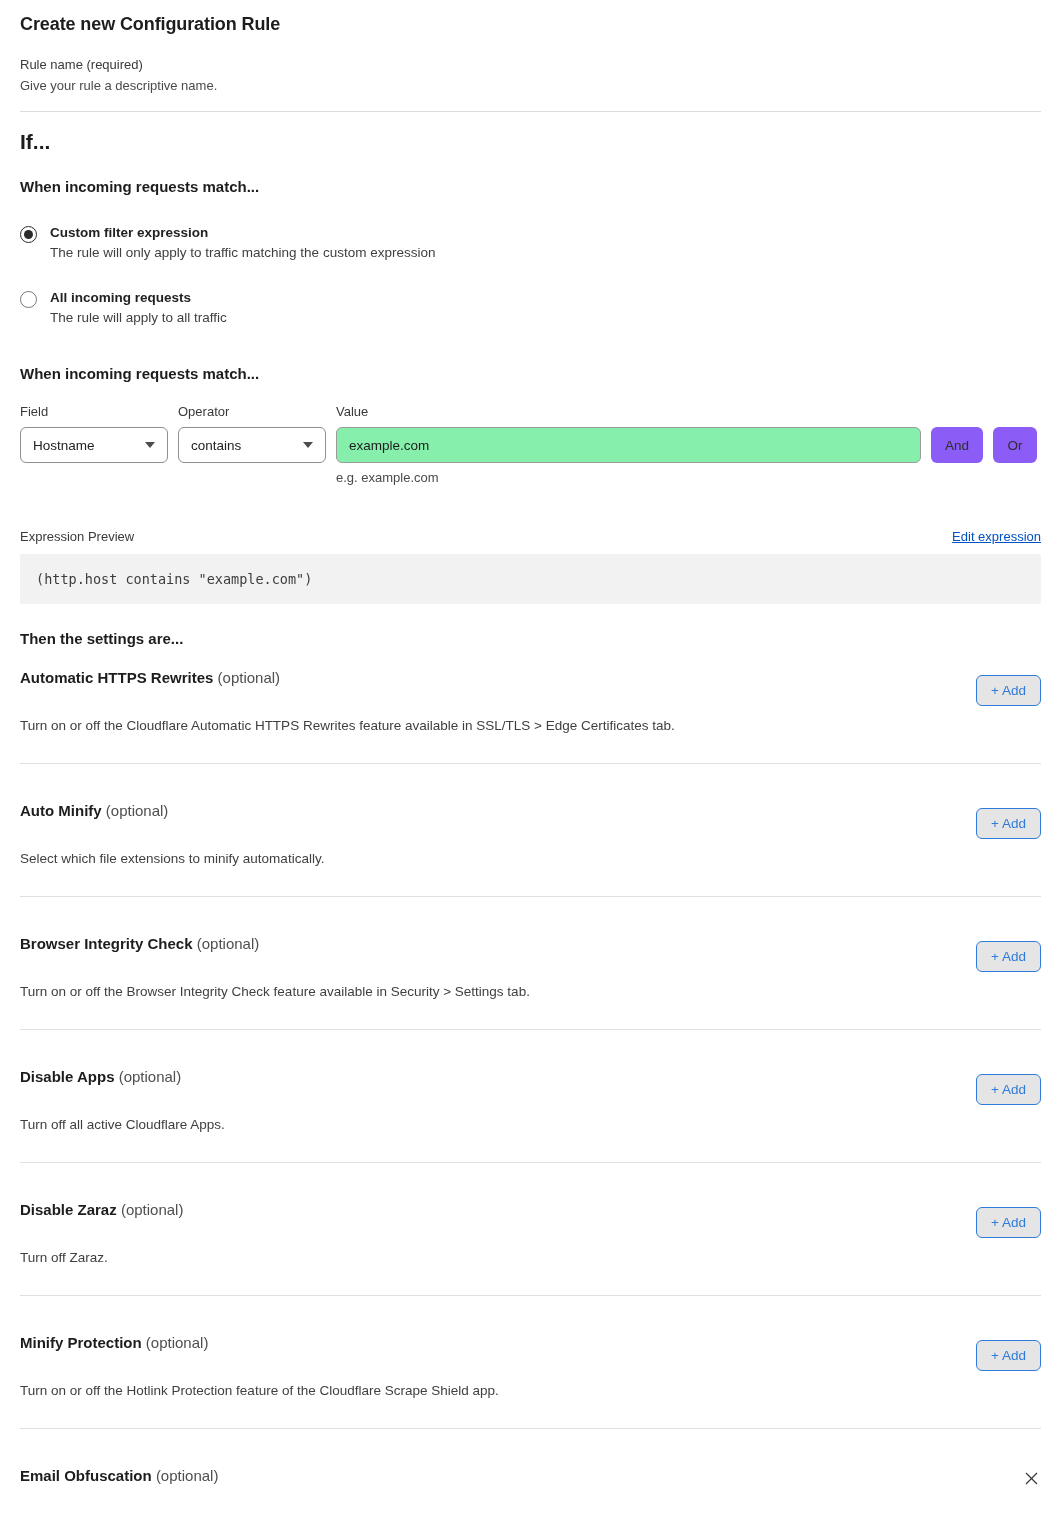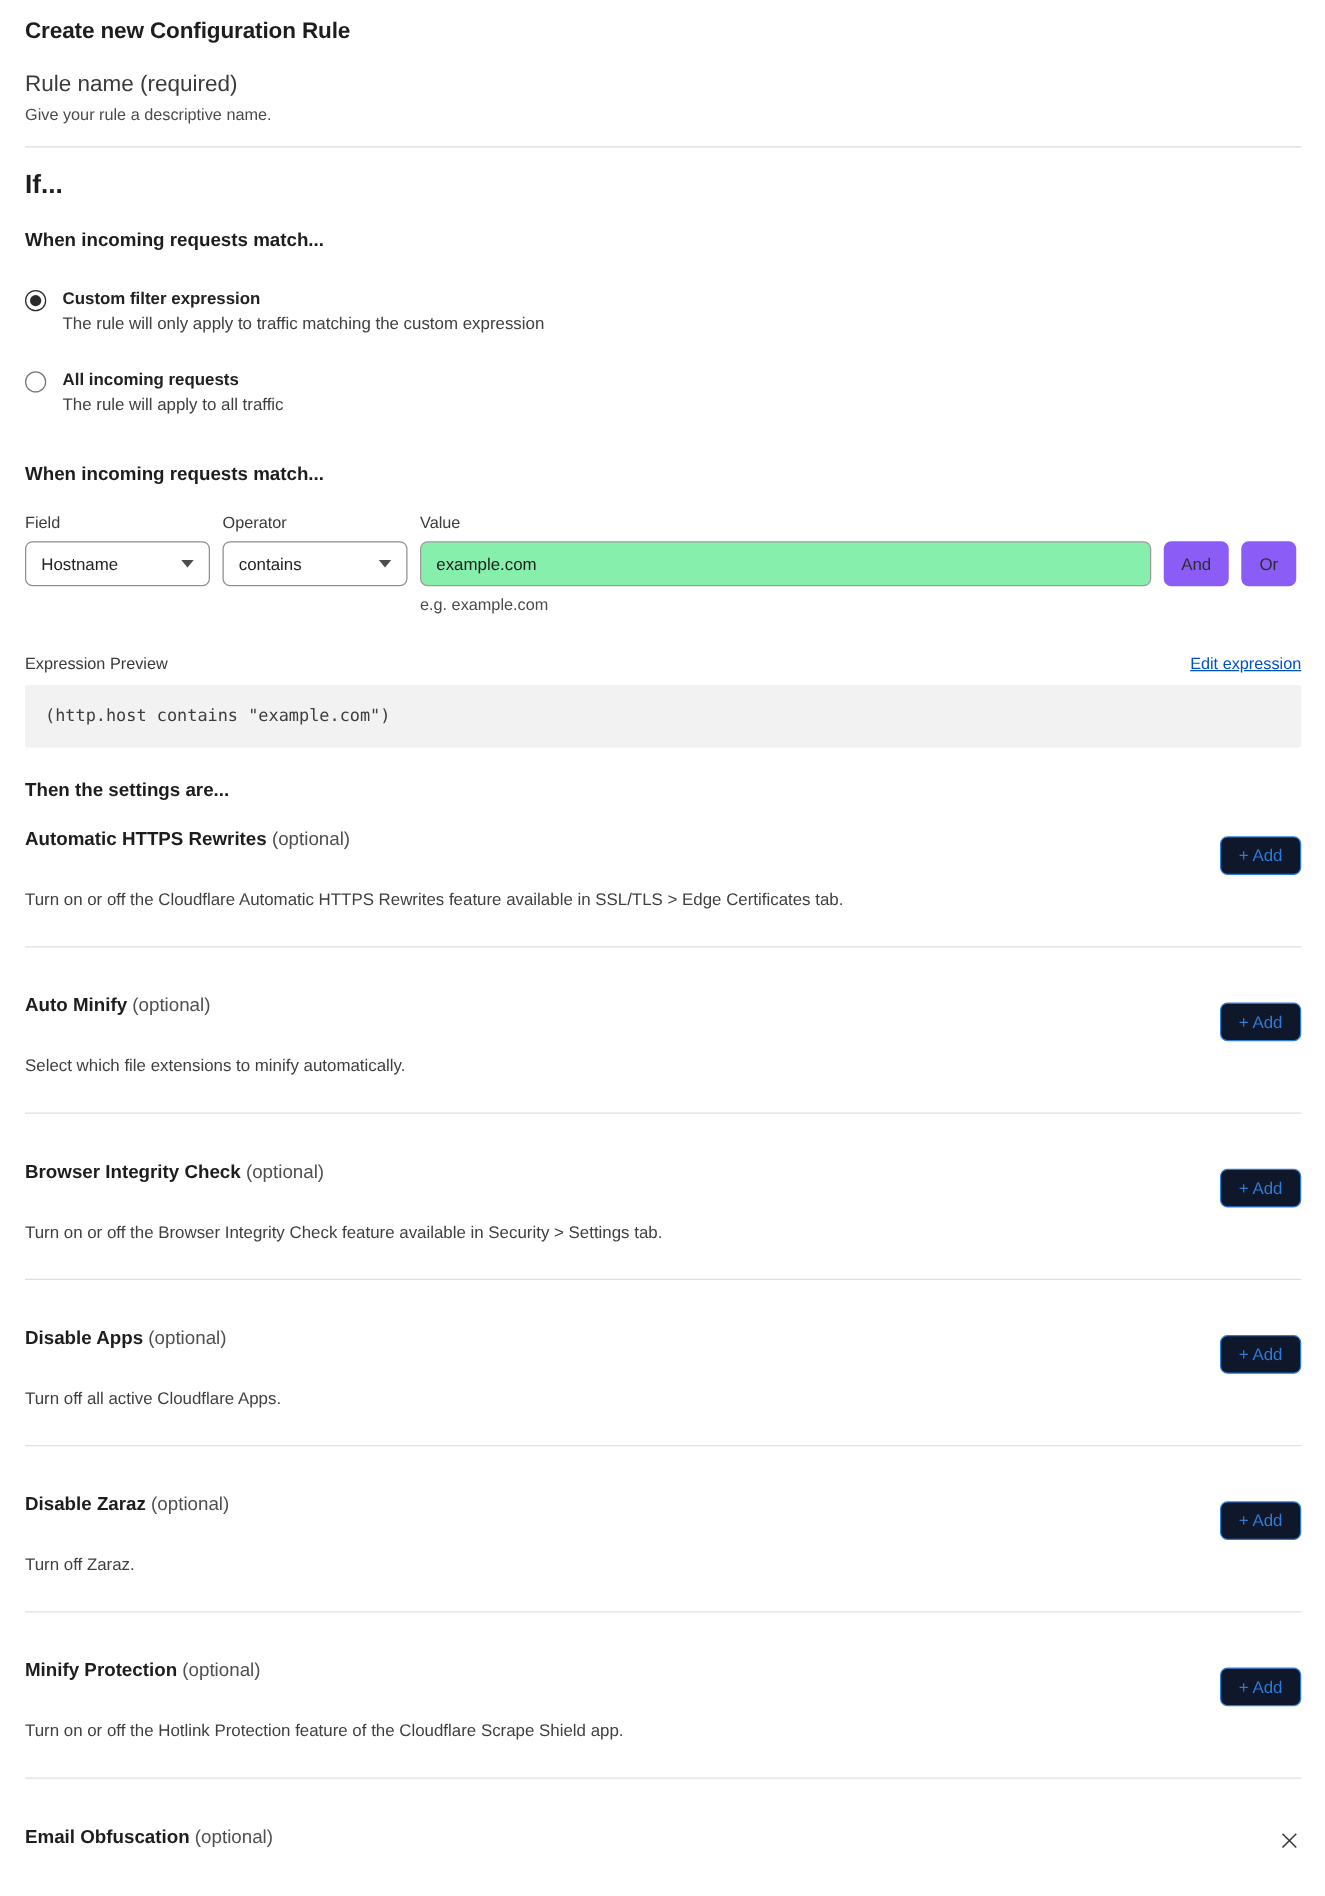--- a/index.html
+++ b/index.html
@@ -14,21 +14,21 @@
   .container { padding: 14px 19px 0 20px; }
 
   .page-title {
     font-size: 18px;
     font-weight: bold;
     color: #1d1d1d;
     margin: 0;
     letter-spacing: -0.1px;
   }
 
-  .field-label { font-size: 18px; color: #3a3a3a; margin-top: 22px; }
+  .field-label { font-size: 13px; color: #3a3a3a; margin-top: 22px; }
   .text-input {
     display: block;
     margin-top: 8px;
     width: 510px;
     height: 36px;
     border: 1px solid #8f8f8f;
     border-radius: 6px;
     padding: 0 12px;
     font-family: "Liberation Sans", sans-serif;
     font-size: 13.5px;
@@ -100,21 +100,21 @@
     border-radius: 6px;
     background: #8b5cf6;
     font-family: "Liberation Sans", sans-serif;
     font-size: 13.5px; color: #2e2e2e;
     cursor: pointer;
   }
   .value-helper { grid-column: 3; font-size: 13px; color: #4a4a4a; margin-top: 7px; }
 
   .preview-header {
     display: flex; justify-content: space-between; align-items: flex-end;
-    margin-top: 32px;
+    margin-top: 44px;
     gap: 20px;
   }
   .preview-label { font-size: 13px; color: #3a3a3a; }
   .edit-link {
     font-size: 13px; color: #0051c3; text-decoration: underline; cursor: pointer;
   }
   .code-box {
     margin-top: 10px;
     background: #f2f2f2;
     border-radius: 2px;
@@ -132,21 +132,21 @@
   }
   .setting.first { padding-top: 22px; }
   .setting.last { border-bottom: none; padding-bottom: 22px; }
   .setting-header { display: flex; justify-content: space-between; align-items: flex-start; }
   .setting-title { font-size: 15px; color: #1d1d1d; }
   .setting-title .title-strong { font-weight: bold; }
   .setting-title .title-optional { font-weight: normal; color: #4f4f4f; }
   .setting-desc { font-size: 13.5px; color: #3f3f3f; margin-top: 12px; }
   .add-button {
     margin-top: 6px;
-    background: #0f172a;
+    background: #e5e5e5;
     border: 1px solid #2f7bd9;
     color: #2f7bd9;
     border-radius: 6px;
     padding: 7px 14px;
     font-family: "Liberation Sans", sans-serif;
     font-size: 13.5px;
     cursor: pointer;
     flex: 0 0 auto;
   }
   .close-button {

